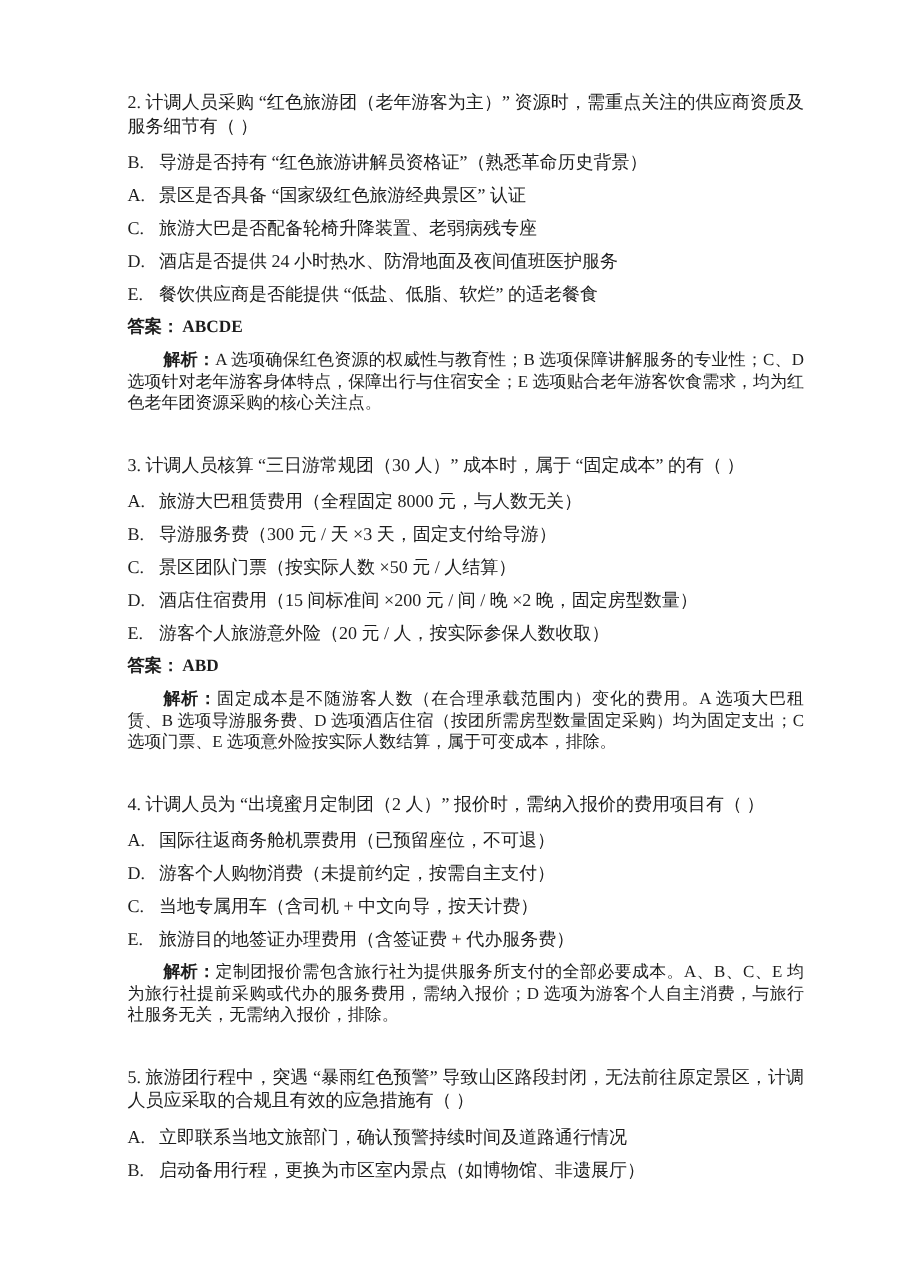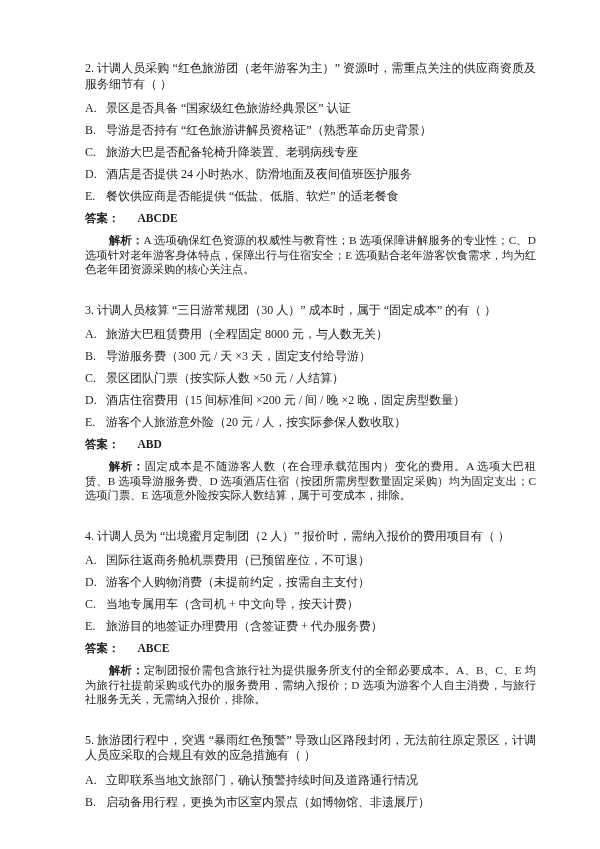--- a/index.html
+++ b/index.html
@@ -38,37 +38,37 @@
   .option .letter {
     display: inline-block;
     min-width: 21px;
   }
   .answer-line {
     font-size: 11.5px;
     line-height: 15px;
     font-weight: bold;
     margin: 3px 0 7px 0;
   }
-  .answer-line .label { margin-right: 18px; }
+  .answer-line .label { margin-right: 2px; }
   .analysis {
     font-size: 11.3px;
     line-height: 14.5px;
     text-align: justify;
   }
   .analysis .label { font-weight: bold; padding-left: 24px; }
 </style>
 </head>
 <body>
 
 <div class="page">
 
   <section class="question">
     <p class="stem">2. 计调人员采购 “红色旅游团（老年游客为主）” 资源时，需重点关注的供应商资质及服务细节有（ ）</p>
+    <p class="option"><span class="letter">B.</span><span class="opt-text">导游是否持有 “红色旅游讲解员资格证”（熟悉革命历史背景）</span></p>
     <p class="option"><span class="letter">A.</span><span class="opt-text">景区是否具备 “国家级红色旅游经典景区” 认证</span></p>
-    <p class="option"><span class="letter">B.</span><span class="opt-text">导游是否持有 “红色旅游讲解员资格证”（熟悉革命历史背景）</span></p>
     <p class="option"><span class="letter">C.</span><span class="opt-text">旅游大巴是否配备轮椅升降装置、老弱病残专座</span></p>
     <p class="option"><span class="letter">D.</span><span class="opt-text">酒店是否提供 24 小时热水、防滑地面及夜间值班医护服务</span></p>
     <p class="option"><span class="letter">E.</span><span class="opt-text">餐饮供应商是否能提供 “低盐、低脂、软烂” 的适老餐食</span></p>
     <p class="answer-line"><span class="label">答案：</span><span class="answer-value">ABCDE</span></p>
     <p class="analysis"><span class="label">解析：</span><span class="analysis-text">A 选项确保红色资源的权威性与教育性；B 选项保障讲解服务的专业性；C、D 选项针对老年游客身体特点，保障出行与住宿安全；E 选项贴合老年游客饮食需求，均为红色老年团资源采购的核心关注点。</span></p>
   </section>
 
   <section class="question">
     <p class="stem">3. 计调人员核算 “三日游常规团（30 人）” 成本时，属于 “固定成本” 的有（ ）</p>
     <p class="option"><span class="letter">A.</span><span class="opt-text">旅游大巴租赁费用（全程固定 8000 元，与人数无关）</span></p>
@@ -79,21 +79,20 @@
     <p class="answer-line"><span class="label">答案：</span><span class="answer-value">ABD</span></p>
     <p class="analysis"><span class="label">解析：</span><span class="analysis-text">固定成本是不随游客人数（在合理承载范围内）变化的费用。A 选项大巴租赁、B 选项导游服务费、D 选项酒店住宿（按团所需房型数量固定采购）均为固定支出；C 选项门票、E 选项意外险按实际人数结算，属于可变成本，排除。</span></p>
   </section>
 
   <section class="question">
     <p class="stem">4. 计调人员为 “出境蜜月定制团（2 人）” 报价时，需纳入报价的费用项目有（ ）</p>
     <p class="option"><span class="letter">A.</span><span class="opt-text">国际往返商务舱机票费用（已预留座位，不可退）</span></p>
     <p class="option"><span class="letter">D.</span><span class="opt-text">游客个人购物消费（未提前约定，按需自主支付）</span></p>
     <p class="option"><span class="letter">C.</span><span class="opt-text">当地专属用车（含司机 + 中文向导，按天计费）</span></p>
     <p class="option"><span class="letter">E.</span><span class="opt-text">旅游目的地签证办理费用（含签证费 + 代办服务费）</span></p>
-    <p class="answer-line"><span class="label">答案：</span><span class="answer-value">ABCE</span></p>
     <p class="analysis"><span class="label">解析：</span><span class="analysis-text">定制团报价需包含旅行社为提供服务所支付的全部必要成本。A、B、C、E 均为旅行社提前采购或代办的服务费用，需纳入报价；D 选项为游客个人自主消费，与旅行社服务无关，无需纳入报价，排除。</span></p>
   </section>
 
   <section class="question">
     <p class="stem">5. 旅游团行程中，突遇 “暴雨红色预警” 导致山区路段封闭，无法前往原定景区，计调人员应采取的合规且有效的应急措施有（ ）</p>
     <p class="option"><span class="letter">A.</span><span class="opt-text">立即联系当地文旅部门，确认预警持续时间及道路通行情况</span></p>
     <p class="option"><span class="letter">B.</span><span class="opt-text">启动备用行程，更换为市区室内景点（如博物馆、非遗展厅）</span></p>
   </section>
 
 </div>

